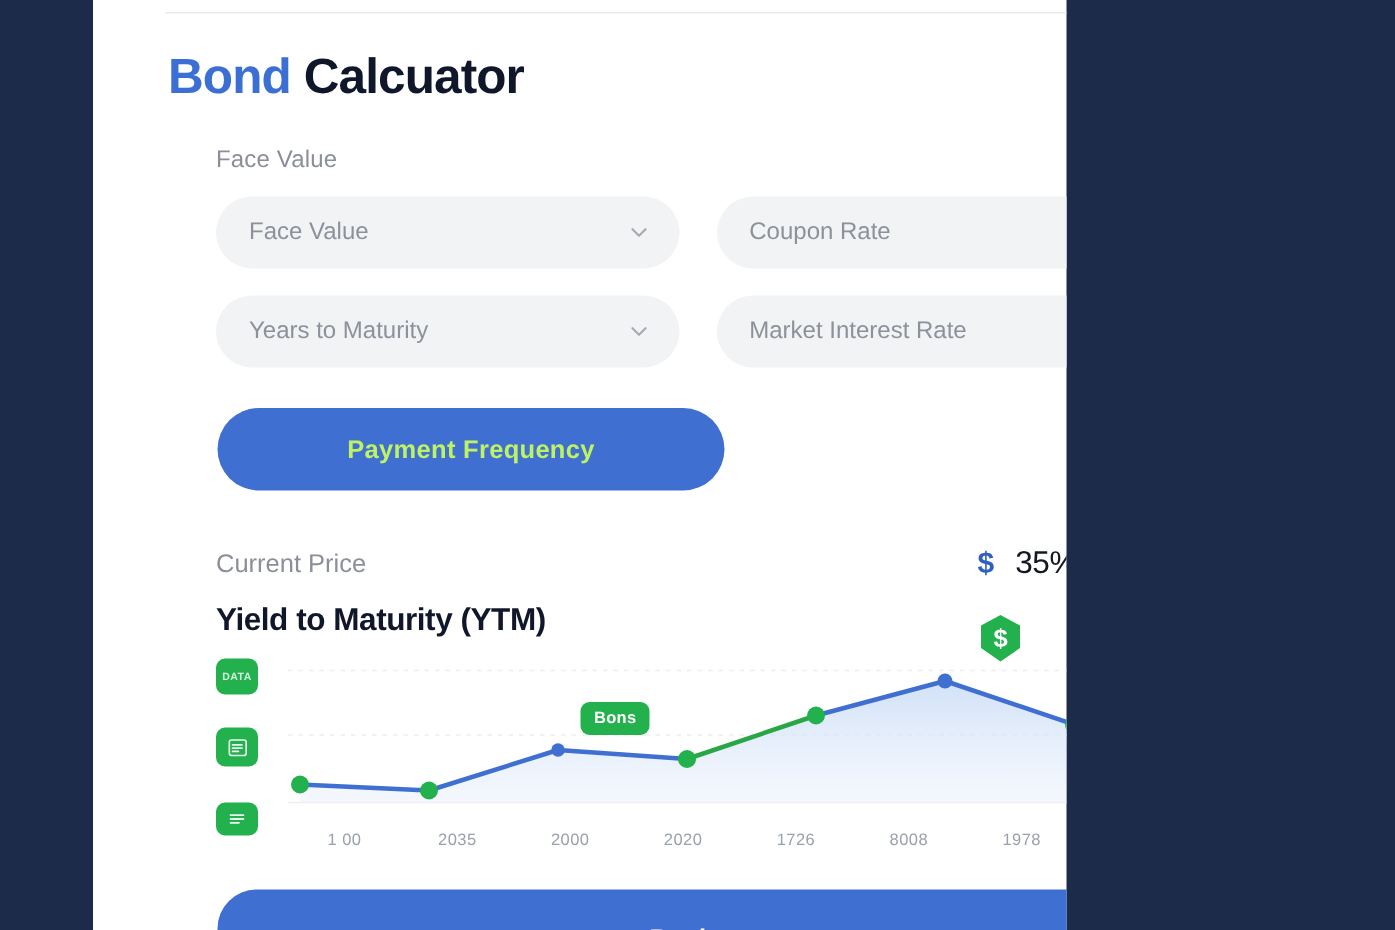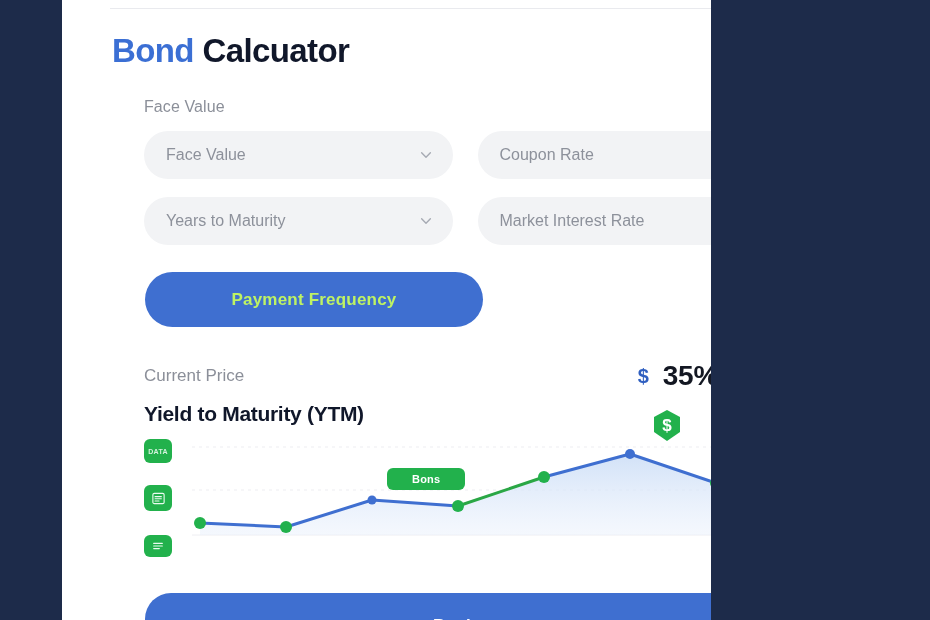--- a/index.html
+++ b/index.html
@@ -141,22 +141,22 @@
     align-items: center;
     gap: 14px;
   }
   .dollar-icon {
     font-size: 20px;
     font-weight: 700;
     color: #2f5fc0;
     line-height: 1;
   }
   .pct {
-    font-size: 28px;
-    font-weight: 700;
+    font-size: 21px;
+    font-weight: 400;
     color: #131722;
     letter-spacing: -0.3px;
   }
   .toggle {
     width: 54px;
     height: 26px;
     border-radius: 14px;
     background: #ffffff;
     border: 1px solid #dcdfe4;
     position: relative;
@@ -254,21 +254,21 @@
 
   
   .chart-tag {
     position: absolute;
     left: 243px;
     top: 38px;
     background: #22b14c;
     color: #ffffff;
     font-size: 11px;
     font-weight: 700;
-    padding: 5px 25px;
+    padding: 5px 9px;
     border-radius: 6px;
     letter-spacing: 0.2px;
     cursor: pointer;
   }
 
   
   .pin {
     position: absolute;
     left: 505px;
     top: -22px;
@@ -420,19 +420,29 @@
 
       <div class="chart-tag">Bons</div>
 
       <div class="pin">
         <svg viewBox="0 0 36 42">
           <path d="M18 2 L31 9 L31 24 L18 33 L5 24 L5 9 Z" fill="#22b14c"></path>
           <text x="18" y="23" text-anchor="middle" font-family="Liberation Sans, sans-serif" font-size="17" font-weight="bold" fill="#ffffff">$</text>
         </svg>
       </div>
 
+      <div class="x-axis">
+        <span class="x-tick">1 00</span>
+        <span class="x-tick">2035</span>
+        <span class="x-tick">2000</span>
+        <span class="x-tick">2020</span>
+        <span class="x-tick">1726</span>
+        <span class="x-tick">8008</span>
+        <span class="x-tick">1978</span>
+        <span class="x-tick">2066</span>
+      </div>
 
     </div>
 
     <button class="btn-bottom">Bonises</button>
 
   </div>
 </div>
 
 </body></html>

